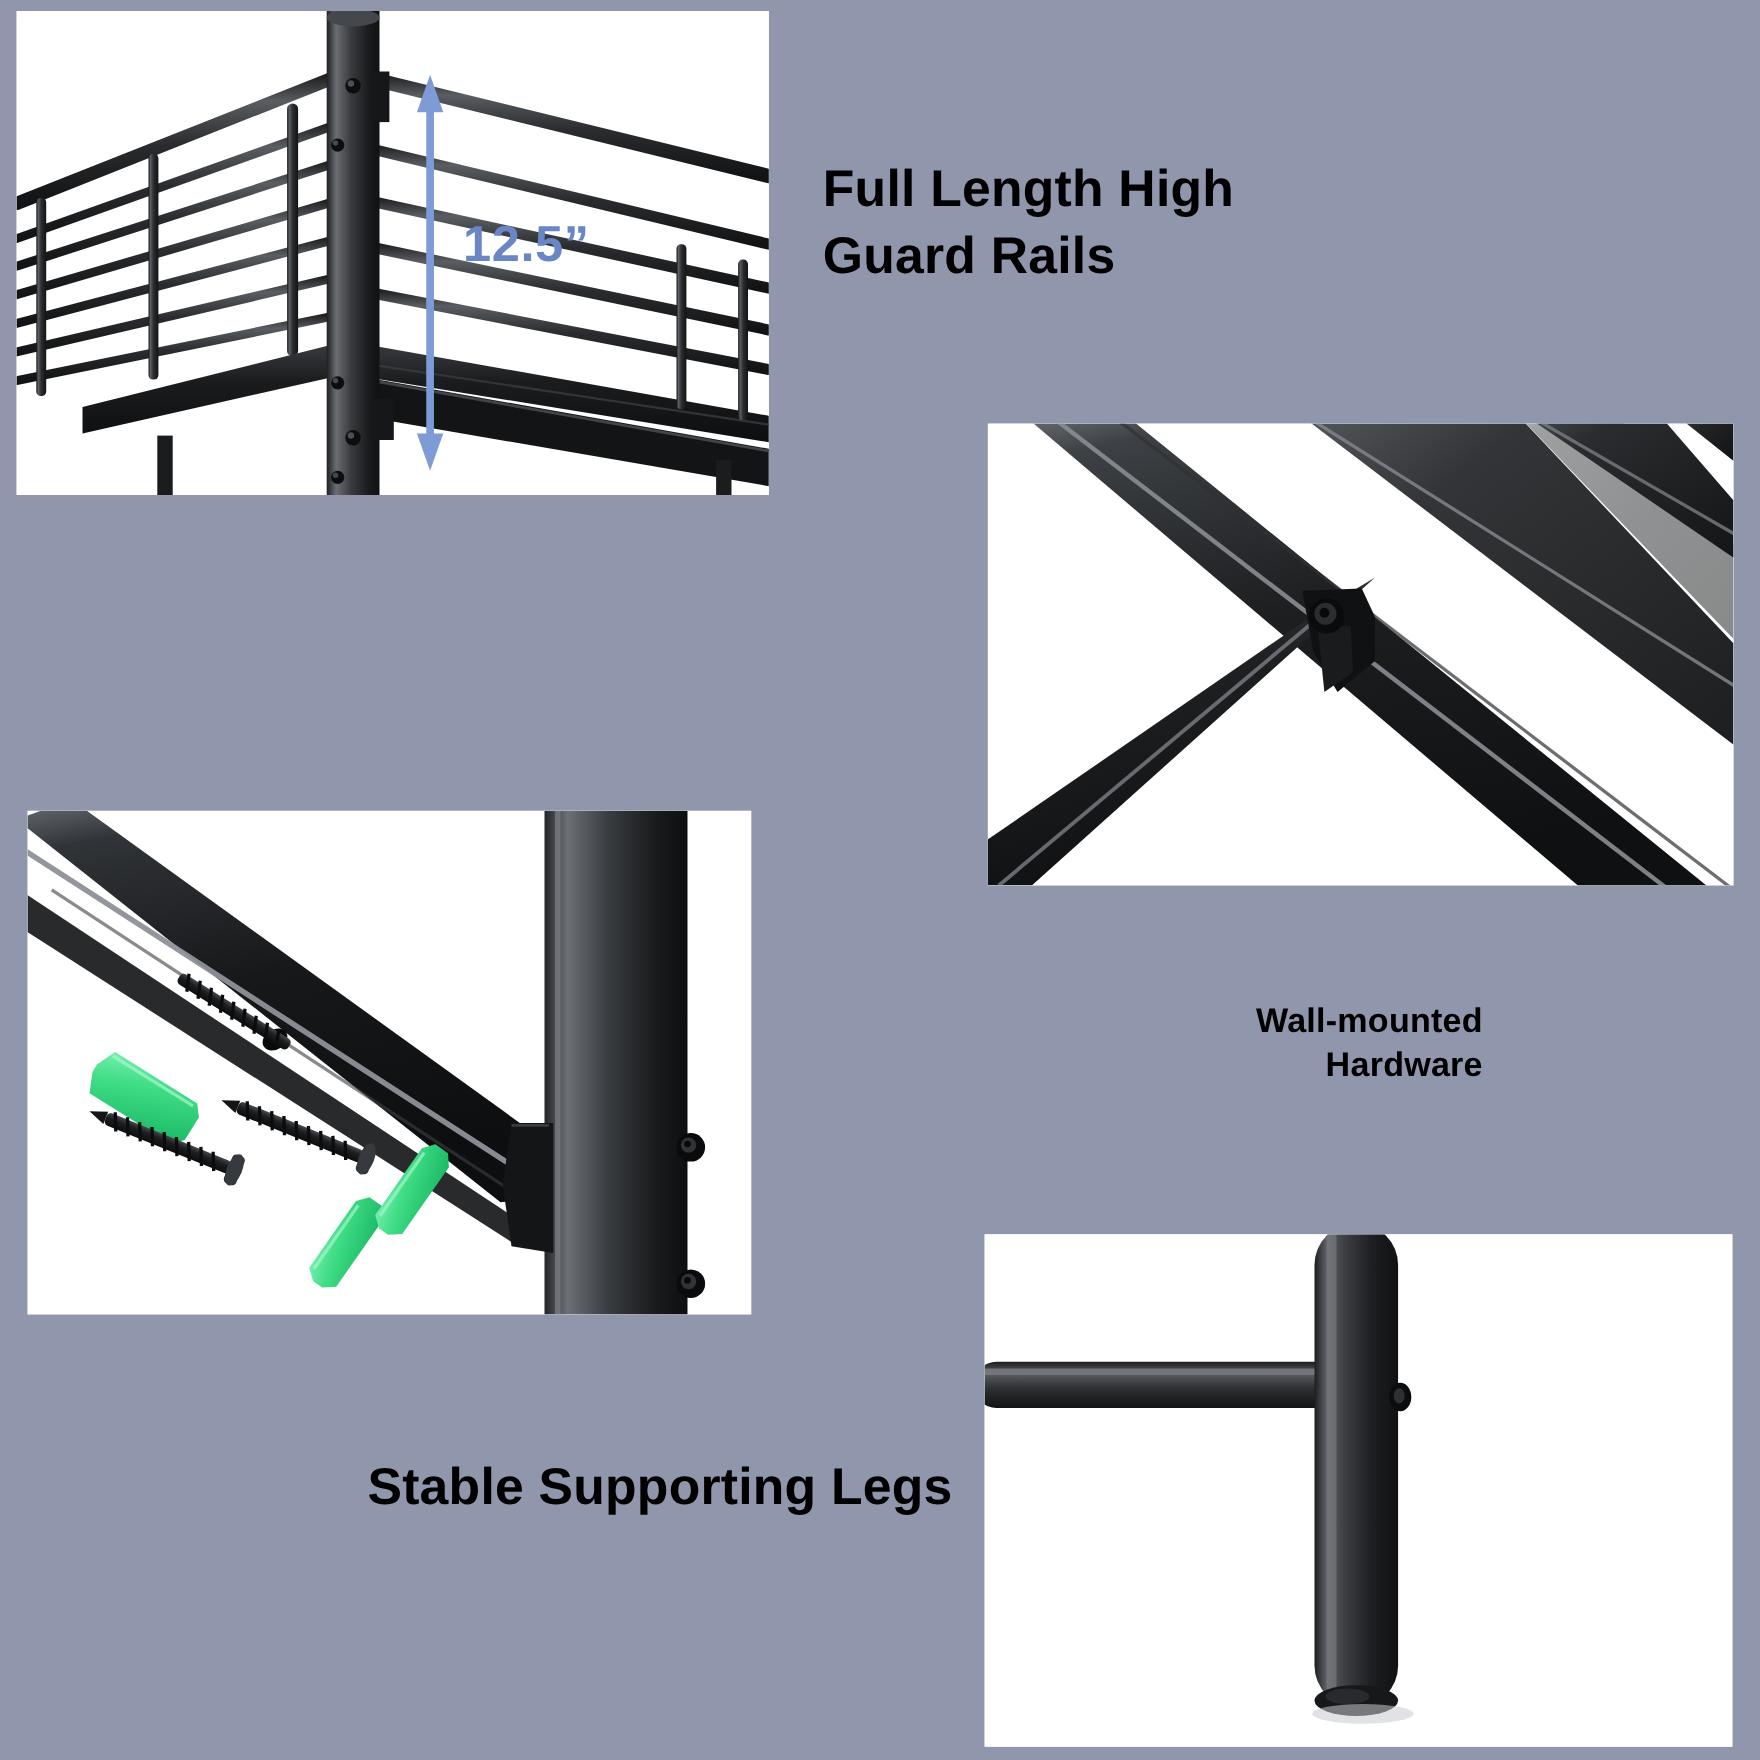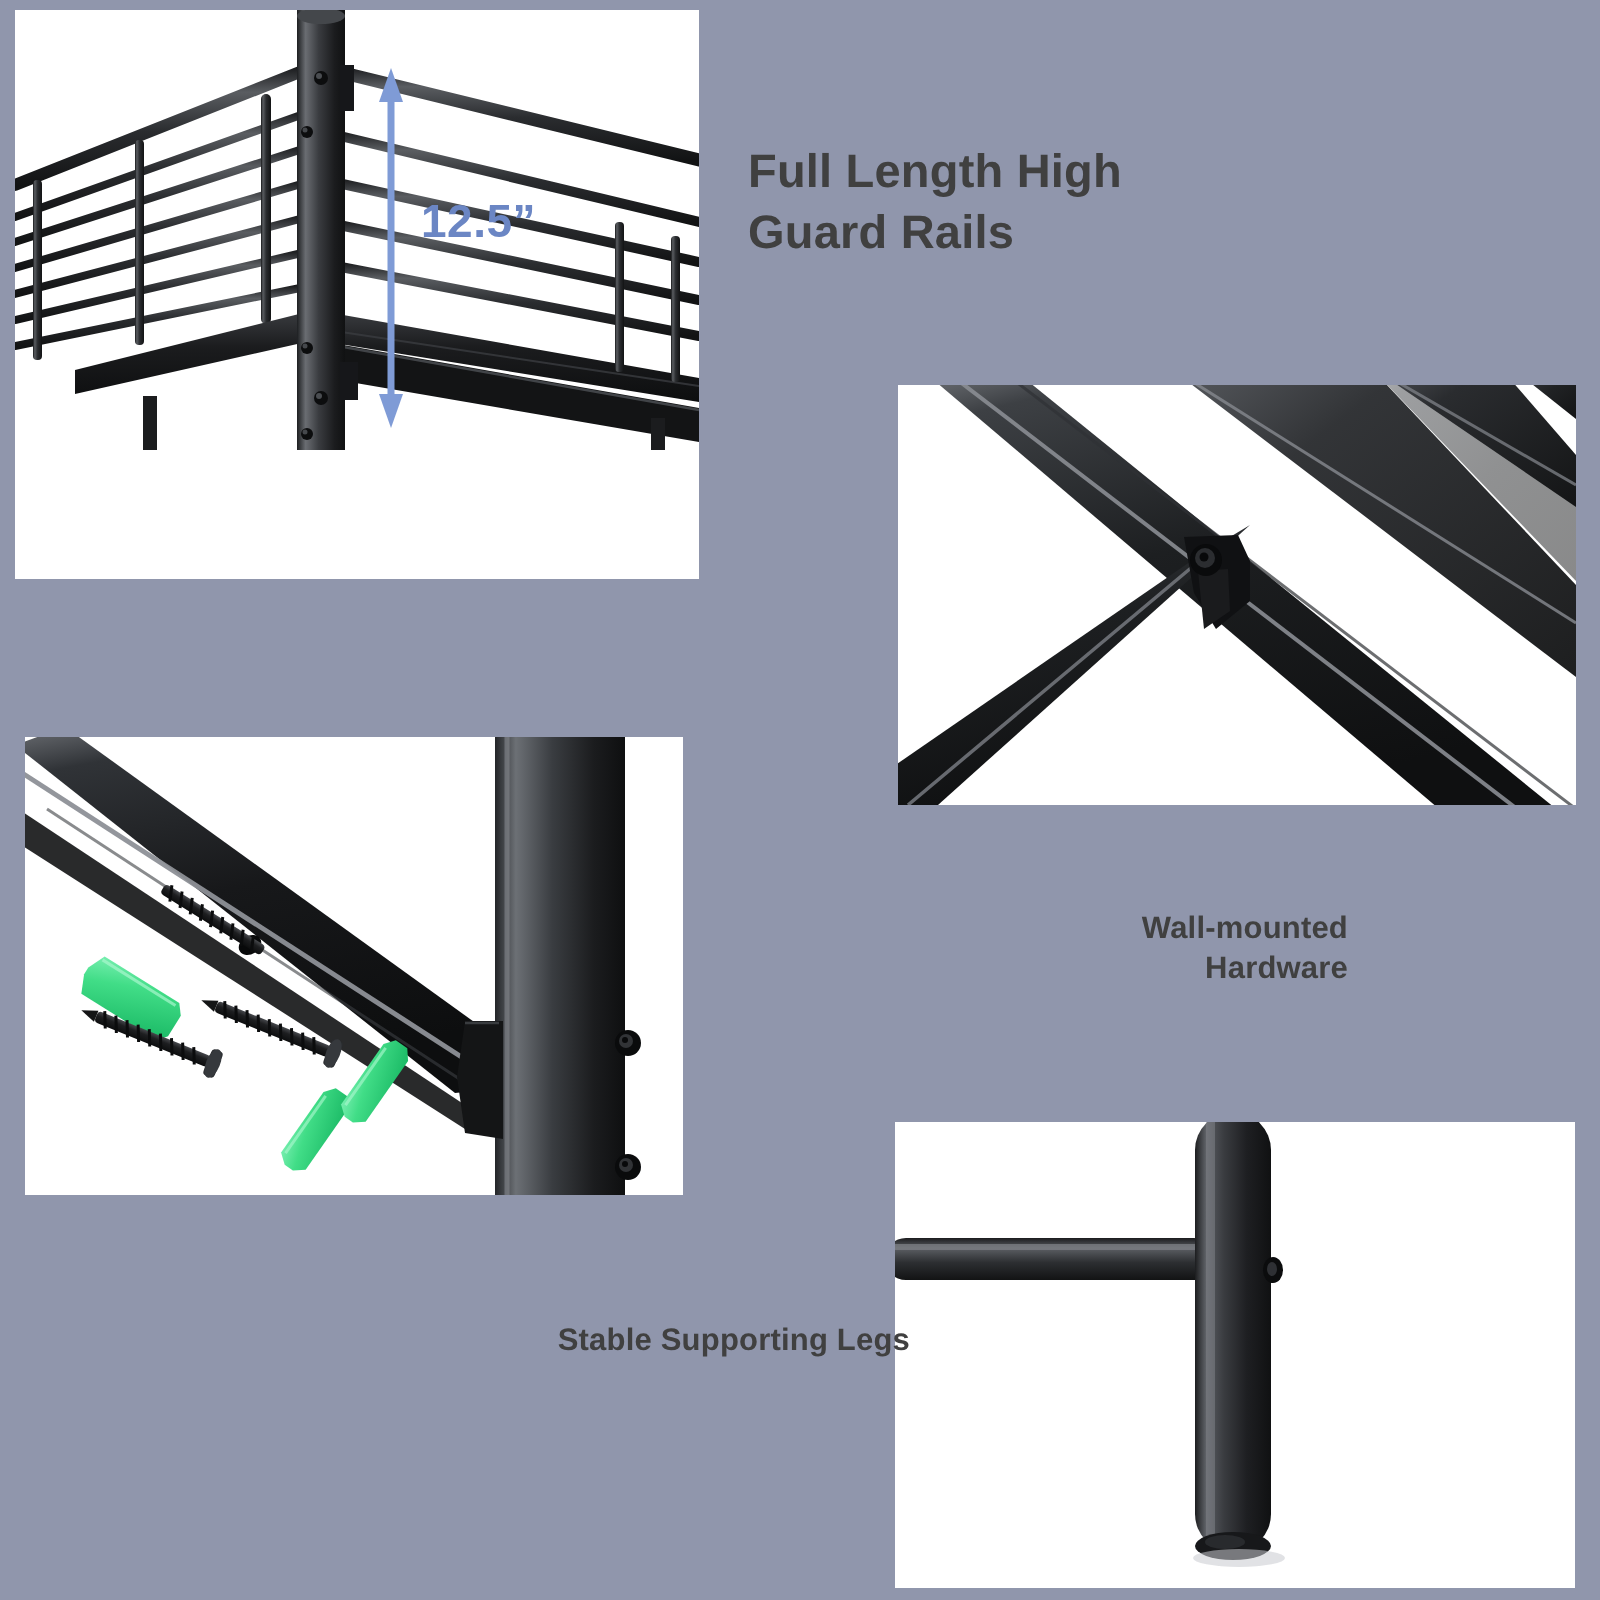--- a/index.html
+++ b/index.html
@@ -15,50 +15,50 @@
     overflow: hidden;
     font-family: "Liberation Sans", sans-serif;
   }
 
   
   .panel {
     position: absolute;
     background: #ffffff;
     overflow: hidden;
   }
-  #panel-guard-rails { left: 15px;  top: 10px;   width: 684px;  height: 569px; }
+  #panel-guard-rails { left: 15px;  top: 10px;   width: 684px;  height: 440px; }
   #panel-steel-slats { left: 898px; top: 385px;  width: 678px;  height: 420px; }
   #panel-hardware    { left: 25px;  top: 737px;  width: 658px;  height: 458px; }
   #panel-legs        { left: 895px; top: 1122px; width: 680px;  height: 466px; }
 
   
   .caption {
     position: absolute;
-    color: #404040;
+    color: #000000;
     font-weight: 700;
     line-height: 1.30;
     letter-spacing: .2px;
     white-space: pre-line;
     text-rendering: geometricPrecision;
   }
   #caption-guard-rails {
     left: 748px; top: 140px; width: 620px;
     font-size: 47px; text-align: left;
   }
   #caption-steel-slats {
     left: 300px; top: 548px; width: 560px;
     font-size: 47px; text-align: right;
   }
   #caption-hardware {
     left: 748px; top: 908px; width: 600px;
     font-size: 31px; text-align: right;
   }
   #caption-legs {
     left: 290px; top: 1320px; width: 620px;
-    font-size: 31px; text-align: right;
+    font-size: 47px; text-align: center;
   }
 
   svg { display: block; }
 </style>
 </head>
 <body>
 
 <div id="stage">
 
   <div class="panel" id="panel-guard-rails">

